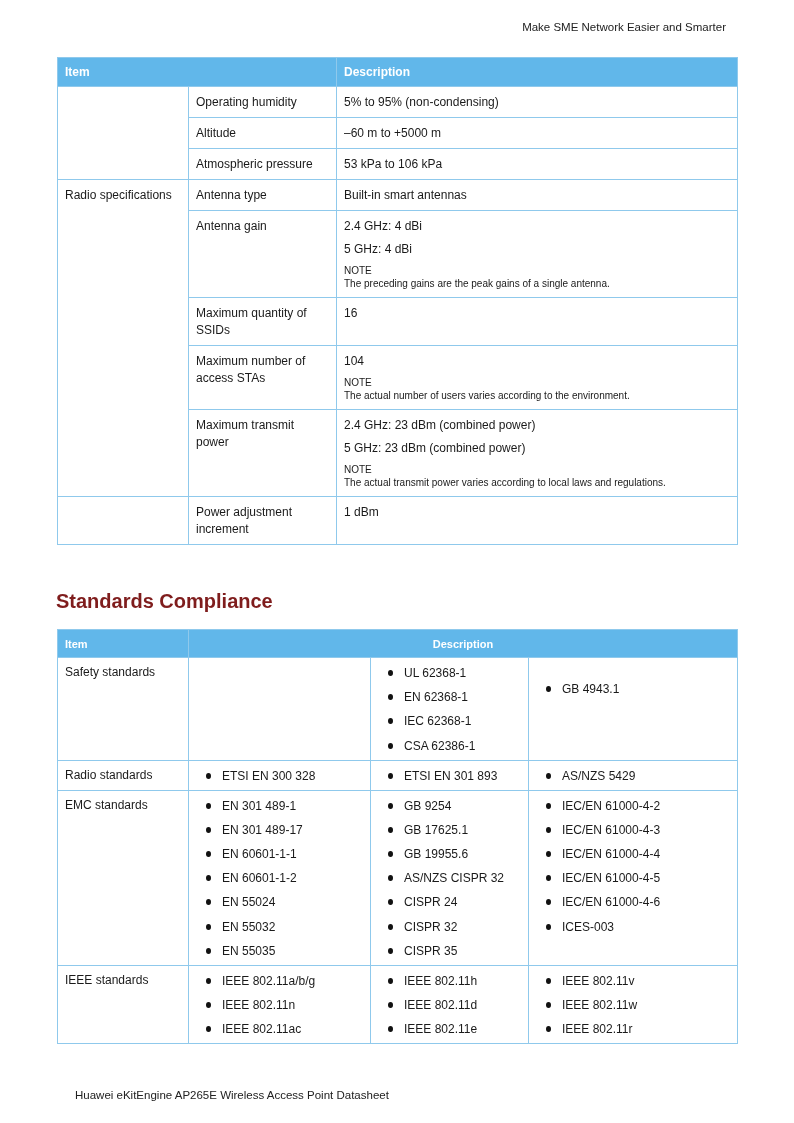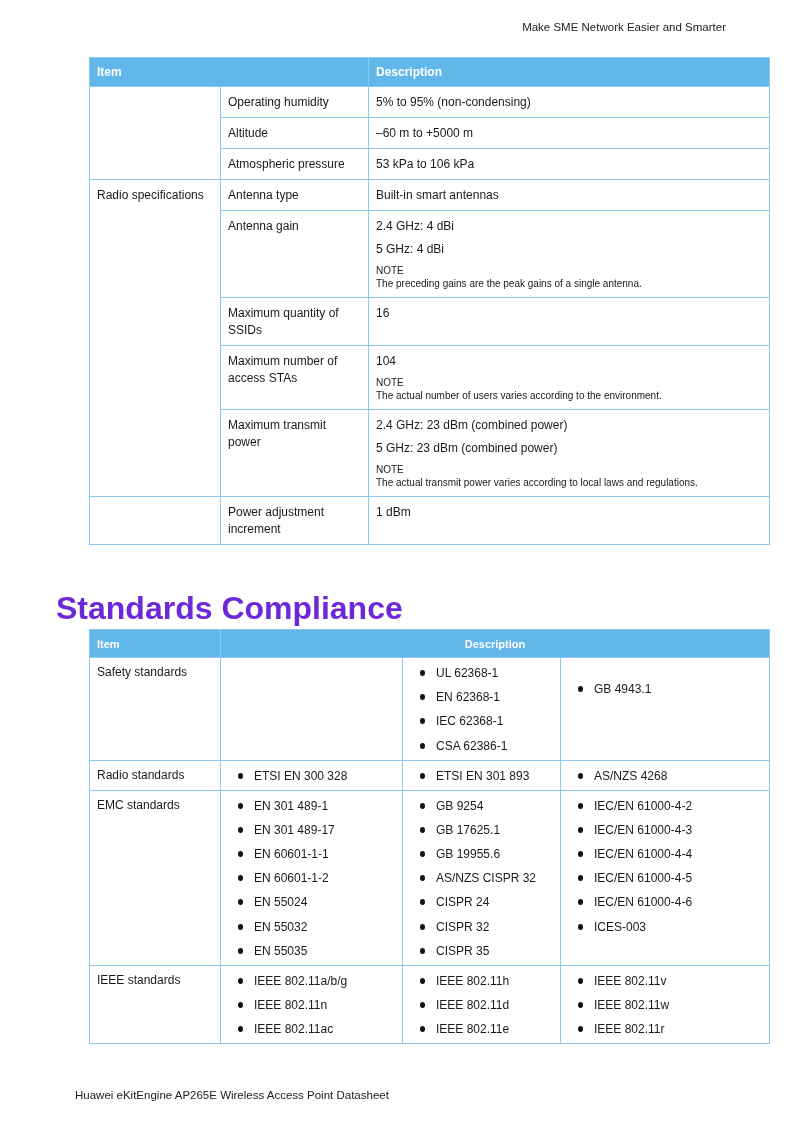--- a/index.html
+++ b/index.html
@@ -12,35 +12,35 @@
       overflow: hidden;
     }
     .header-text {
       position: absolute; right: 68px; top: 21px;
       font-size: 11.5px; color: #222;
     }
     .footer-text {
       position: absolute; left: 57px; top: 1089px;
       font-size: 11.5px; color: #222; padding-left: 18px;
     }
-    table { border-collapse: collapse; position: absolute; left: 57px; width: 681px; table-layout: fixed; margin-left: 32px; }
+    table { border-collapse: collapse; position: absolute; left: 57px; width: 681px; table-layout: fixed; }
     td, th { border: 1px solid #8fc9ec; vertical-align: top; text-align: left; font-weight: normal; }
     th {
       background: #61b7ea; color: #ffffff; font-weight: bold;
       height: 29px; padding: 0 7px; vertical-align: middle; font-size: 12px;
     }
     td { padding: 7px 7px 6px 7px; line-height: 17px; font-size: 12px; }
     #spec-table { top: 57px; }
     .line { display: block; margin-bottom: 6px; }
     .line:last-child { margin-bottom: 0; }
     .note-label { display: block; font-size: 10px; line-height: 13px; margin-top: 1px; }
     .note-text { display: block; font-size: 10px; line-height: 14px; }
     .section-title {
       position: absolute; left: 56px; top: 590px;
-      font-size: 32px; font-weight: bold; color: #6d28d9;
+      font-size: 20px; font-weight: bold; color: #7f1d1d;
     }
     #std-table { top: 629px; }
     #std-table th { height: 28px; font-size: 11px; }
     #std-table th.center { text-align: center; }
     ul.bullets { list-style: none; }
     ul.bullets li {
       position: relative; padding-left: 26px; line-height: 18px; margin-bottom: 6.2px; font-size: 12px;
     }
     ul.bullets li:last-child { margin-bottom: 0; }
     ul.bullets li .dot {
@@ -183,21 +183,21 @@
             <li><span class="dot"></span><span>ETSI EN 300 328</span></li>
           </ul>
         </td>
         <td>
           <ul class="bullets">
             <li><span class="dot"></span><span>ETSI EN 301 893</span></li>
           </ul>
         </td>
         <td>
           <ul class="bullets">
-            <li><span class="dot"></span><span>AS/NZS 4268</span></li>
+            <li><span class="dot"></span><span>AS/NZS 5429</span></li>
           </ul>
         </td>
       </tr>
       <tr>
         <td>EMC standards</td>
         <td>
           <ul class="bullets">
             <li><span class="dot"></span><span>EN 301 489-1</span></li>
             <li><span class="dot"></span><span>EN 301 489-17</span></li>
             <li><span class="dot"></span><span>EN 60601-1-1</span></li>

